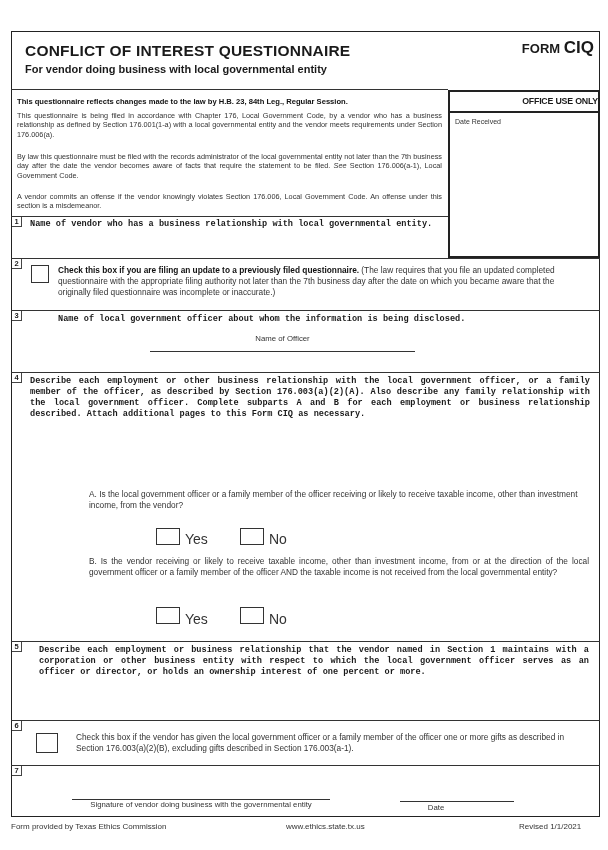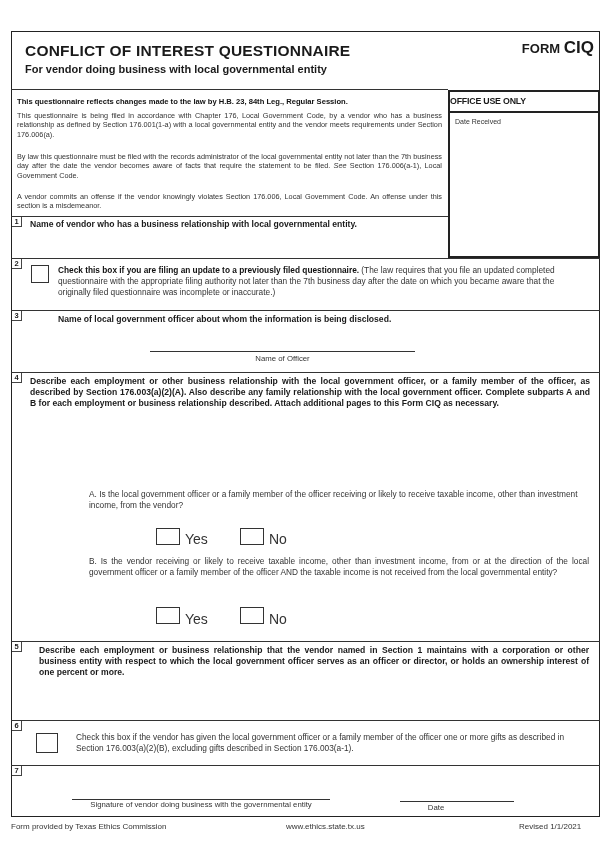--- a/index.html
+++ b/index.html
@@ -11,25 +11,25 @@
   .hline { position: absolute; height: 1px; background: #333; }
   .title { left: 25px; top: 42px; font-size: 15.5px; font-weight: bold; letter-spacing: 0.2px; }
   .subtitle { left: 25px; top: 63px; font-size: 11px; font-weight: bold; }
   .form-id { right: 14px; top: 38px; font-size: 13px; font-weight: bold; }
   .form-id .big { font-size: 17px; }
   .intro { left: 17px; width: 425px; font-size: 7.3px; line-height: 9.4px; text-align: justify; color: #333; }
   .intro-bold { left: 17px; top: 97px; font-size: 7.6px; font-weight: bold; color: #111; }
   .office { left: 448px; top: 90px; width: 152px; height: 168px; border: 2px solid #222;
             box-sizing: border-box; }
   .office-head { height: 19px; border-bottom: 2px solid #222; font-size: 8.8px; font-weight: bold;
-                 text-align: left; line-height: 18px; letter-spacing: -0.2px; }
+                 text-align: right; line-height: 18px; letter-spacing: -0.2px; }
   .office-label { font-size: 7px; color: #333; padding: 5px 0 0 5px; }
   .num { position: absolute; width: 9px; height: 9px; border: 1px solid #444; border-left: none; border-top:none;
          font-size: 7.5px; font-weight: bold; line-height: 9px; text-align: center; }
-  .sec-label { font-size: 8.6px; font-weight: bold; line-height: 11px; }
+  .sec-label { font-size: 8.6px; font-weight: bold; line-height: 11px; font-family: Liberation Mono, monospace; }
   .body-text { font-size: 8.3px; line-height: 11px; color: #333; }
   .cb { position: absolute; width: 18px; height: 18px; border: 1px solid #333; box-sizing: border-box; background: #fff; cursor: pointer; }
   .cb-sm { position: absolute; width: 24px; height: 17px; border: 1px solid #333; box-sizing: border-box; background:#fff; cursor: pointer; }
   .yn { position: absolute; font-size: 14px; color: #333; }
   .sigline { position: absolute; height: 1px; background: #333; }
   .cap { position: absolute; font-size: 7.8px; color: #333; text-align: center; }
   .footer { position: absolute; top: 822px; font-size: 8px; color: #333; }
   .input-area { position: absolute; background: transparent; border: none; outline: none; }
 </style>
 </head>
@@ -70,21 +70,21 @@
 <div class="abs body-text" style="left:58px; top:265px; width:525px;">
   <b style="color:#111">Check this box if you are filing an update to a previously filed questionnaire.</b>
   <span>(The law requires that you file an updated completed questionnaire with the appropriate filing authority not later than the 7th business day after the date on which you became aware that the originally filed questionnaire was incomplete or inaccurate.)</span>
 </div>
 
 <div class="hline" style="left:11px; top:310px; width:589px;"></div>
 <div class="num" style="left:12px; top:311px;">3</div>
 <div class="abs sec-label" style="left:30px; top:314px;padding-left:28px;">Name of local government officer about whom the information is being disclosed.</div>
 <input class="input-area" style="left: 150px; top: 334px; width: 265px; height: 16px;" type="text" value="">
 <div class="sigline" style="left:150px; top:351px; width:265px;"></div>
-<div class="cap" style="left:150px; top:354px; width:265px;">Name of Officer</div>
+<div class="cap" style="left:150px; top:334px; width:265px;">Name of Officer</div>
 
 <div class="hline" style="left:11px; top:372px; width:589px;"></div>
 <div class="num" style="left:12px; top:373px;">4</div>
 <div class="abs sec-label" style="left:30px; top:376px; width:560px; text-align:justify;">Describe each employment or other business relationship with the local government officer, or a family member of the officer, as described by Section 176.003(a)(2)(A). Also describe any family relationship with the local government officer. Complete subparts A and B for each employment or business relationship described. Attach additional pages to this Form CIQ as necessary.</div>
 <textarea class="input-area" style="left: 30px; top: 428px; width: 560px; height: 52px; resize: none;"></textarea>
 
 <div class="abs body-text" style="left:89px; top:489px; width:500px;">A.  Is the local government officer or a family member of the officer receiving or likely to receive taxable income, other than investment income, from the vendor?</div>
 <div class="cb-sm" style="left:156px; top:528px;"></div>
 <div class="yn" style="left:185px; top:531px;">Yes</div>
 <div class="cb-sm" style="left:240px; top:528px;"></div>

